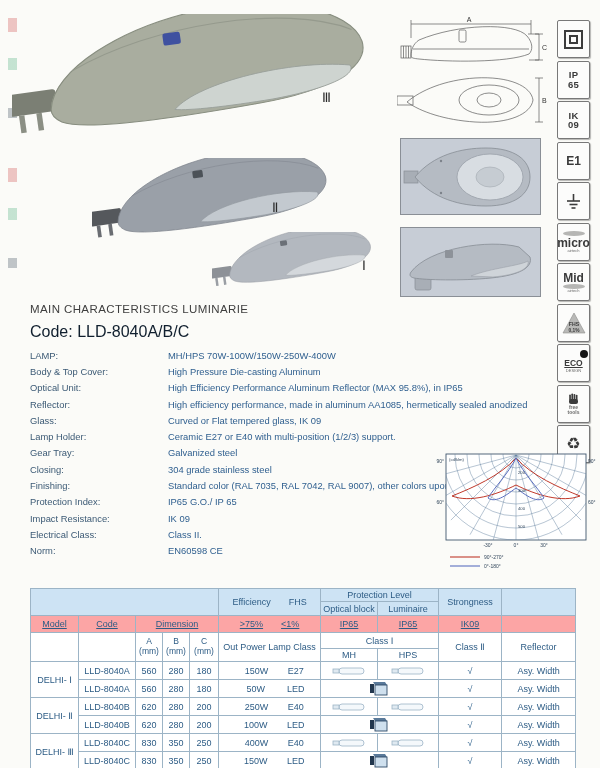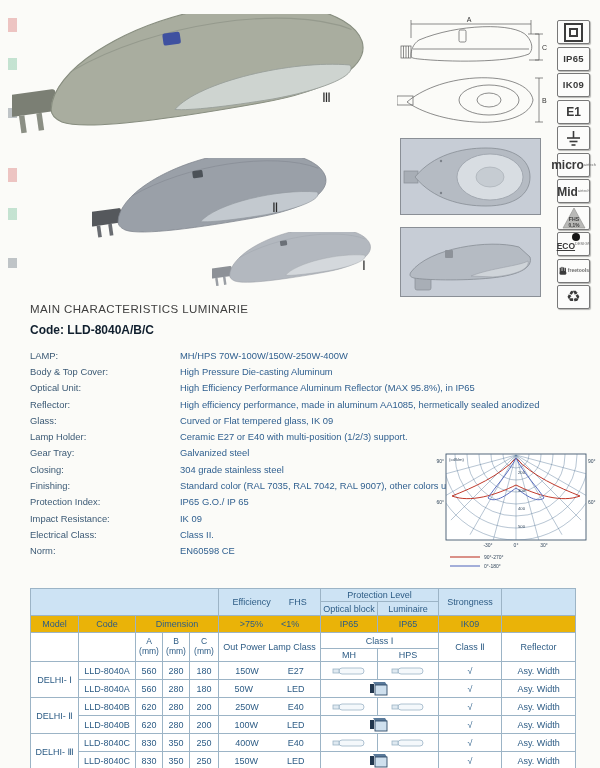--- a/index.html
+++ b/index.html
@@ -14,65 +14,65 @@
   .photo-label{position:absolute;font-family:"Liberation Serif",serif;font-size:13px;color:#2b2b2b;}
 
   
   .drawing{position:absolute;left:397px;top:16px;}
   .photo-box{position:absolute;left:400px;width:141px;border:1px solid #8a8f96;background:#c7cdd6;box-sizing:border-box;}
   .photo-box.b1{top:138px;height:77px;}
   .photo-box.b2{top:227px;height:70px;}
 
   
   #cert-column{position:absolute;left:557px;top:20px;display:flex;flex-direction:column;gap:2.5px;}
-  .cert-box{width:33px;height:24px;border:1px solid #787878;border-radius:2px;background:#fcfcfb;
-    box-shadow:1px 1px 1px rgba(0,0,0,.28);display:flex;align-items:center;justify-content:center;
+  .cert-box{width:33px;height:38px;border:1px solid #787878;border-radius:2px;background:#fcfcfb;
+    box-shadow:1px 1px 1px rgba(0,0,0,.28);display:flex;flex-direction:column;align-items:center;justify-content:center;
     color:#3a3a3a;font-weight:bold;line-height:1;box-sizing:border-box;}
   .cert-2line{font-size:9.5px;letter-spacing:.3px;}
   .cert-e1{font-size:12px;}
   .sq-outer{width:15px;height:15px;border:2px solid #3c3c3c;display:flex;align-items:center;justify-content:center;}
   .sq-inner{width:5px;height:5px;border:2px solid #3c3c3c;}
   .lens{width:22px;height:5px;background:#b6b6b4;border-radius:50%;}
   .cert-name{font-size:12px;margin-top:1px;}
   .cert-sub{font-size:4px;font-weight:normal;color:#6a6a6a;}
   .eco-wrap{position:relative;text-decoration:underline;}
   .eco-txt{font-size:8.5px;}
   .eco-dot{position:absolute;right:-5px;top:-3px;width:8px;height:8px;background:#151515;border-radius:50%;}
   .recycle{font-size:16px;font-weight:normal;}
 
   
   .main-heading{position:absolute;left:30px;top:303px;font-size:11.5px;color:#3e3e3e;letter-spacing:.4px;}
-  .code-heading{position:absolute;left:30px;top:323px;font-size:12px;font-weight:bold;color:#101f2e;}
+  .code-heading{position:absolute;left:30px;top:323px;font-size:16px;font-weight:normal;color:#101f2e;}
 
   
   #spec-list{position:absolute;left:30px;top:347px;width:420px;}
   .spec-row{display:flex;height:16.3px;align-items:center;}
-  .spec-label{flex:none;width:150px;font-size:9.4px;color:#3c5a75;white-space:nowrap;}
+  .spec-label{flex:none;width:138px;font-size:9.4px;color:#3c5a75;white-space:nowrap;}
   .spec-value{font-size:9.4px;color:#2f5f8f;white-space:nowrap;}
 
   
   #polar{position:absolute;left:436px;top:452px;}
   #polar text{font-size:5px;fill:#33475c;font-family:"Liberation Sans",sans-serif;}
   #polar .tiny{font-size:4.2px;}
   #polar-grid circle,#polar-grid line{stroke:#5f7d9c;stroke-width:.45;fill:none;}
 
   
   #main-table{position:absolute;left:30px;top:588px;width:545px;border-collapse:collapse;table-layout:fixed;
     font-size:9px;color:#2d5c85;}
   #main-table th,#main-table td{border:1px solid #9cb4c6;font-weight:normal;text-align:center;padding:0;overflow:hidden;white-space:nowrap;}
   #main-table thead .h1 th{height:12px;background:#cde3f4;}
   #main-table thead .h2 th{height:13px;background:#cde3f4;}
-  #main-table thead .h3 th{height:16px;background:#eab308;}
+  #main-table thead .h3 th{height:16px;background:#fca5a5;text-decoration:underline;}
   #main-table thead .h4 th{height:15px;background:#ffffff;}
   #main-table thead .h5 th{height:12px;background:#ffffff;}
   #main-table tbody td{height:17px;background:#fff;}
   .h-eff span,.h-pct span{margin:0 9px;}
   .dimhdr span{display:block;font-size:8.5px;line-height:1.15;}
   .c-power{padding:0 4px;}
-  .c-power .pw{display:inline-block;width:52%;text-align:left;padding-right:10px;box-sizing:border-box;}
+  .c-power .pw{display:inline-block;width:52%;text-align:center;padding-right:10px;box-sizing:border-box;}
   .c-power .hd{display:inline-block;text-align:left;}
   .c-check{color:#3a6a92;}
   .lamp-ic{vertical-align:middle;}
 </style>
 </head>
 <body>
 
 <div class="page">
 
   <div class="artifact"></div>

